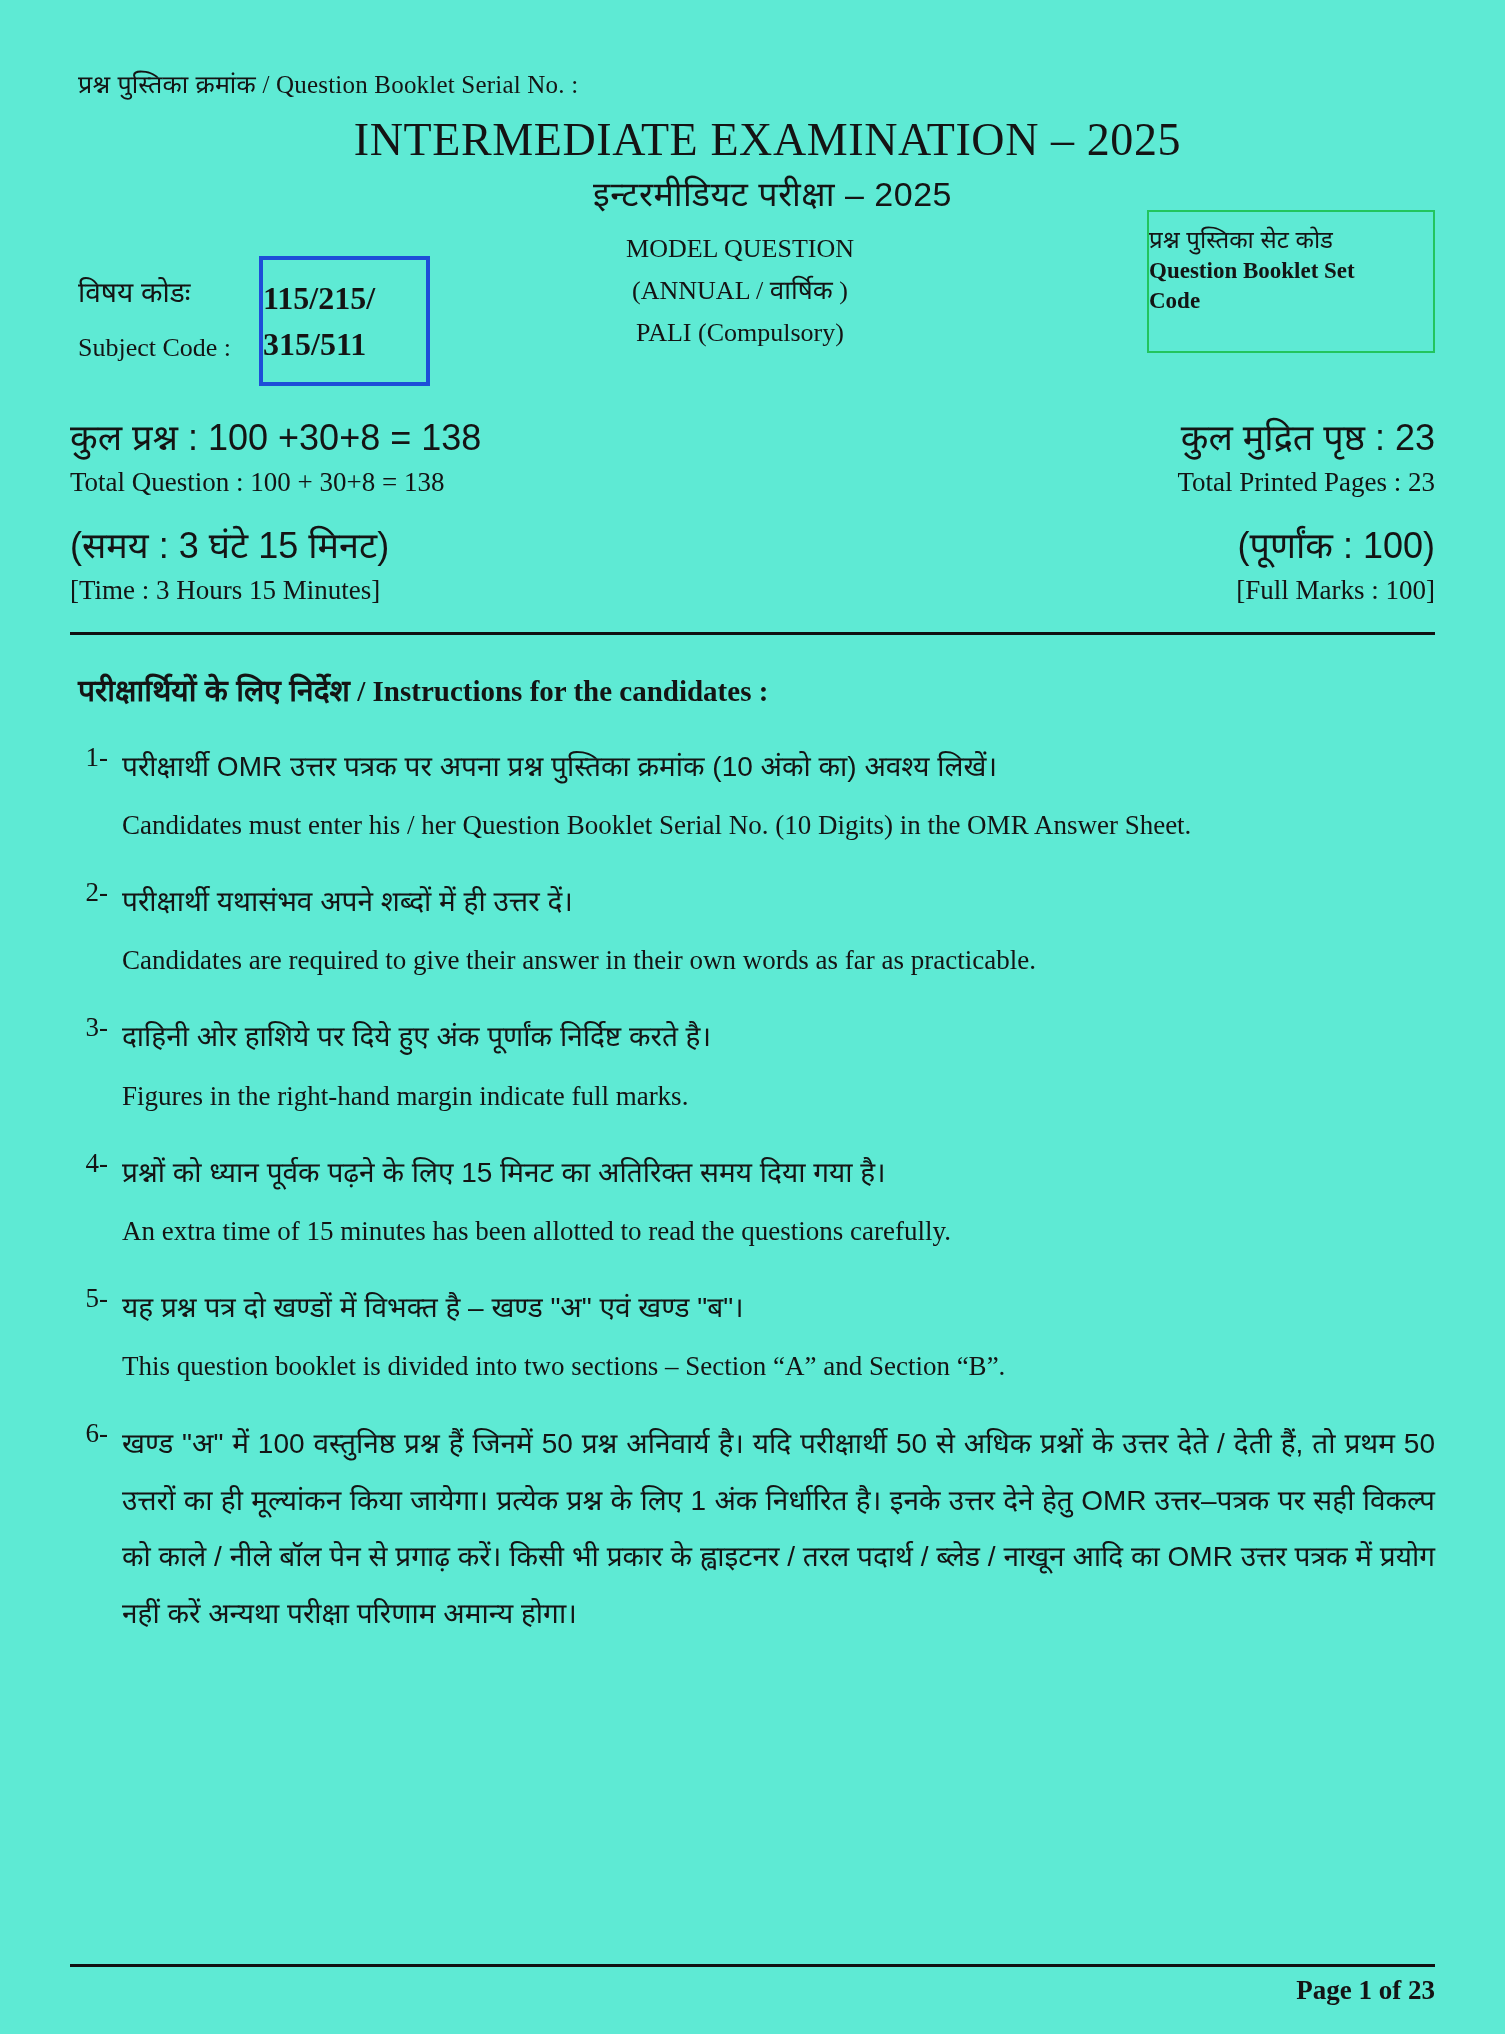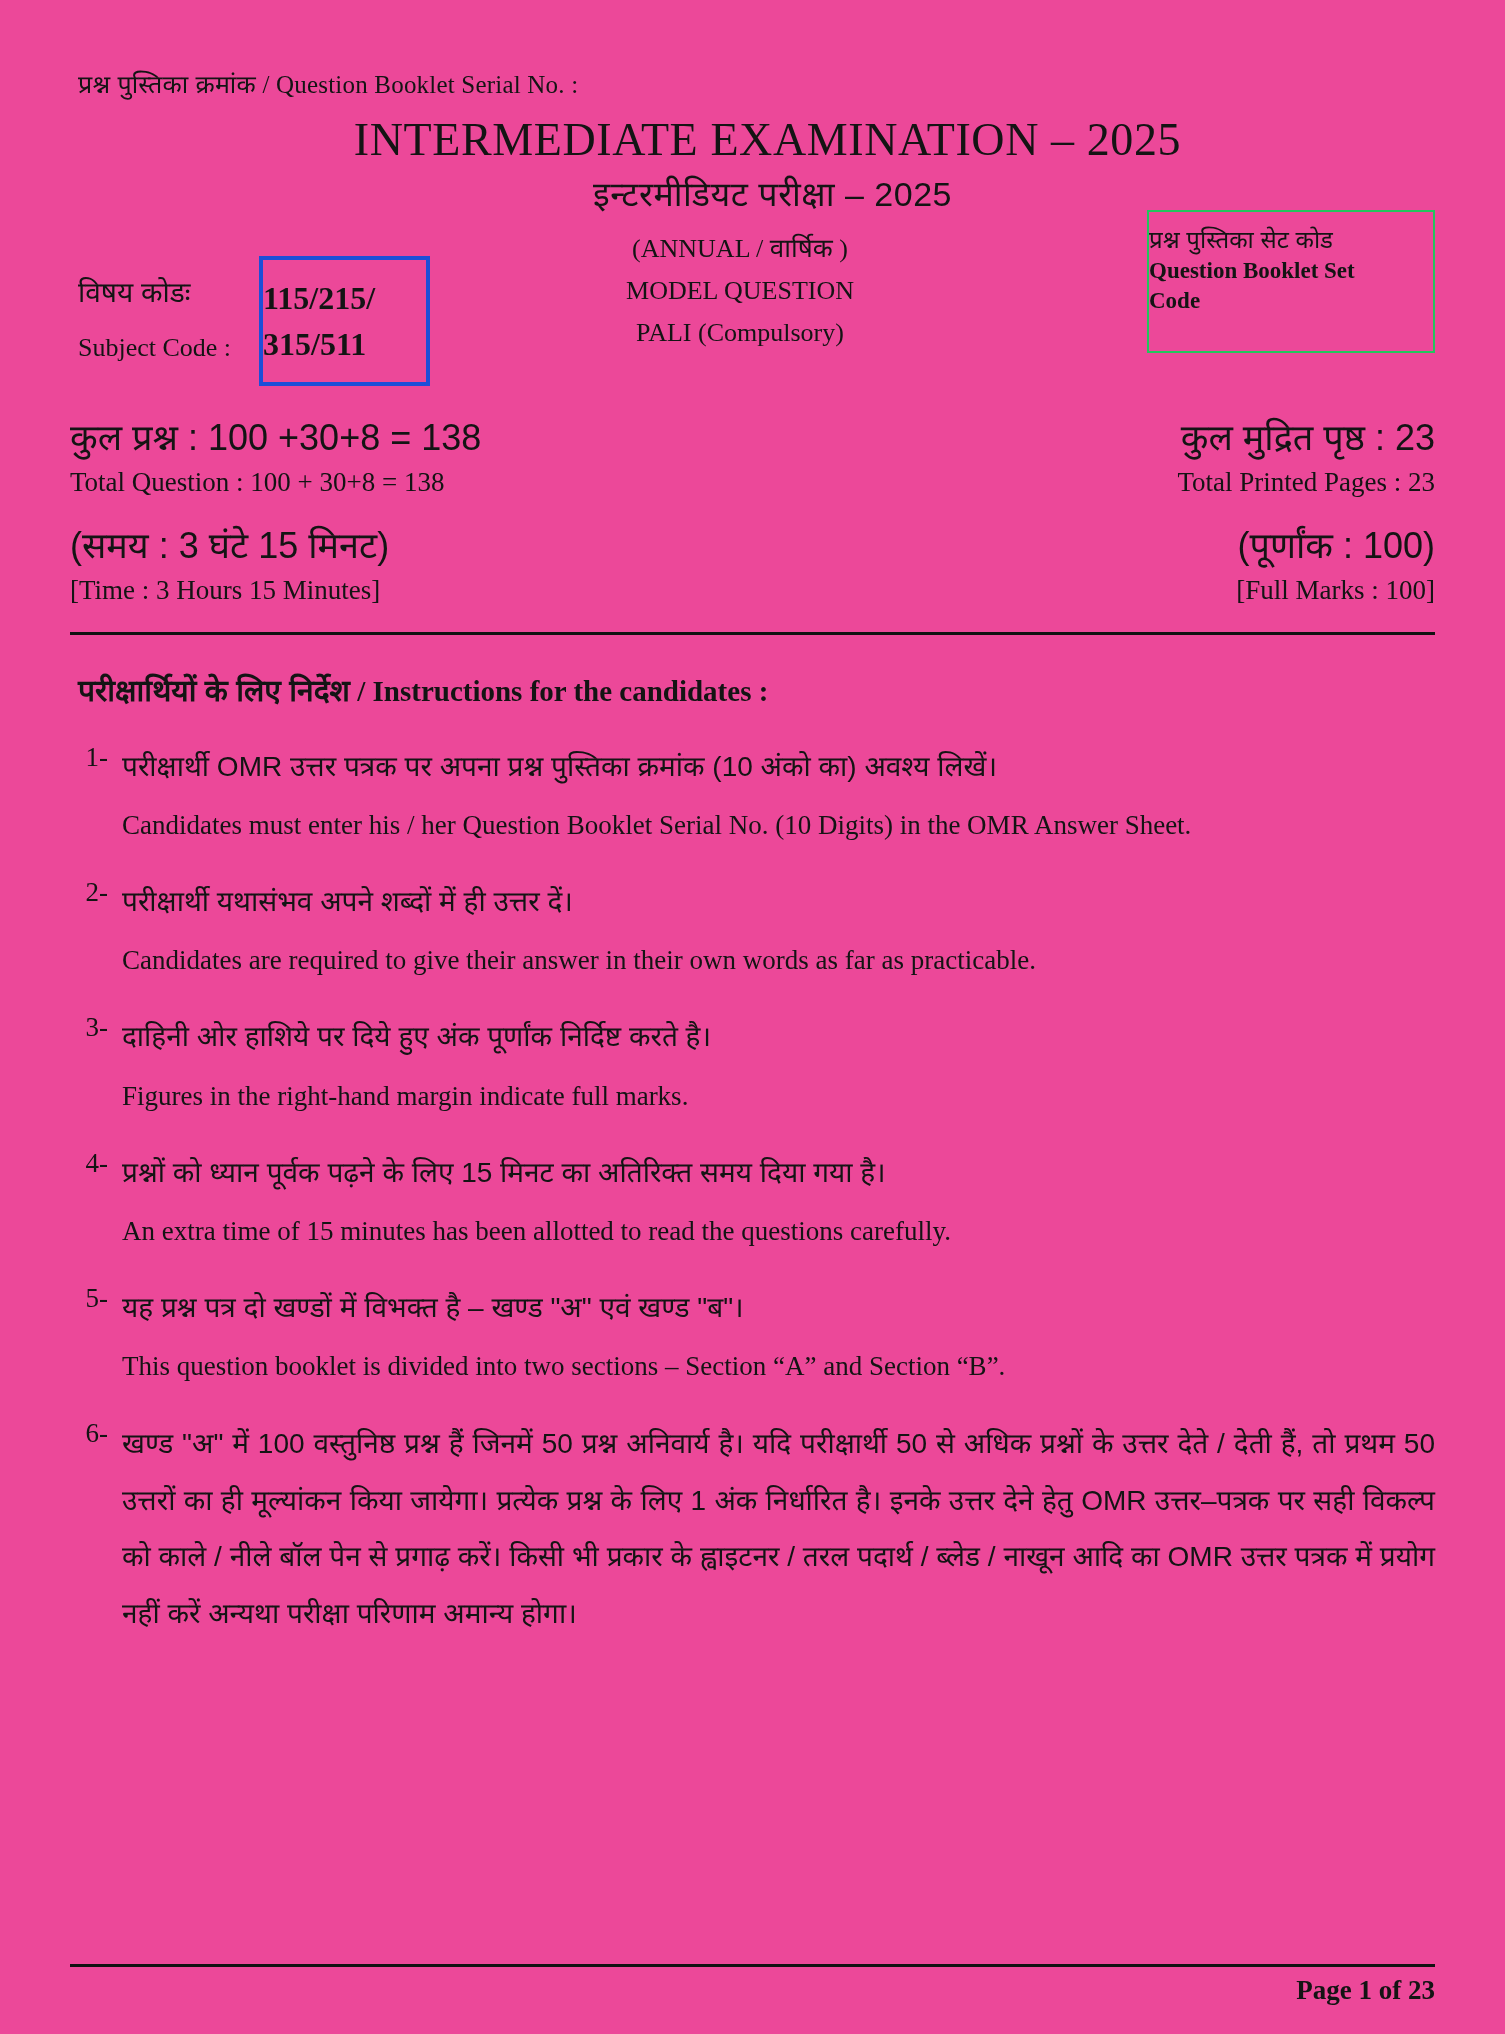--- a/index.html
+++ b/index.html
@@ -9,21 +9,21 @@
     background: #ffffff;
   }
   body {
     font-family: "Liberation Serif", "DejaVu Serif", serif;
     color: #141414;
   }
   .page {
     position: relative;
     width: 1505px;
     height: 2034px;
-    background: #ec4899;
+    background: #5eead4;
     box-sizing: border-box;
     padding: 56px 70px 20px 70px;
     overflow: hidden;
   }
 
   
   .serial-line {
     font-size: 25px;
     letter-spacing: .2px;
     margin: 10px 0 0 8px;
@@ -230,22 +230,22 @@
     <span>/</span>
     <span>Question Booklet Serial No. :</span>
   </div>
 
   <div class="masthead">
 
     <div class="title-en">INTERMEDIATE EXAMINATION – 2025</div>
     <div class="title-hi">इन्टरमीडियट परीक्षा – 2025</div>
 
     <div class="center-col">
+      <div>MODEL QUESTION</div>
       <div>(ANNUAL / वार्षिक )</div>
-      <div>MODEL QUESTION</div>
       <div>PALI (Compulsory)</div>
     </div>
 
     <div class="subject-block">
       <div class="subject-labels">
         <span class="hi">विषय कोडः</span>
         <span class="en">Subject Code :</span>
       </div>
       <div class="code-box">
         <span>115/215/</span>

